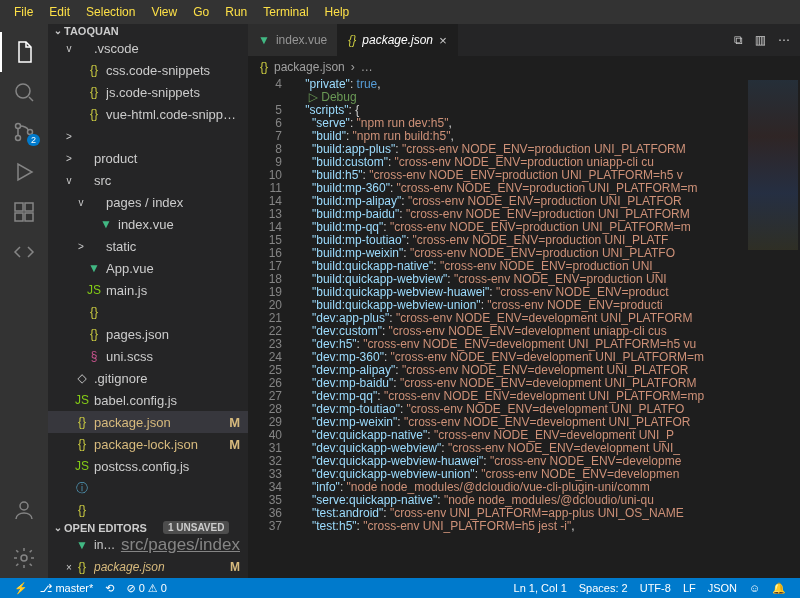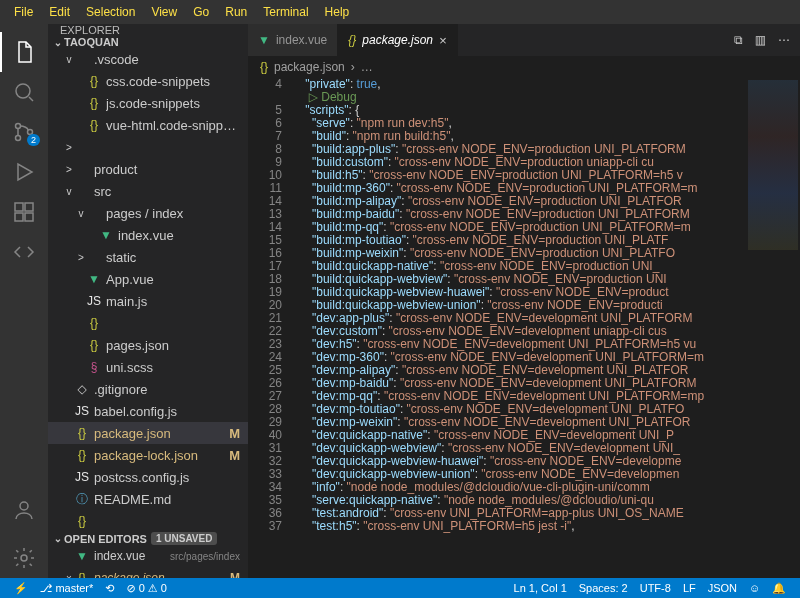--- a/index.html
+++ b/index.html
@@ -18,21 +18,21 @@
 .sb-header { height:22px; display:flex; align-items:center; padding:0 4px; font-size:11px; font-weight:bold; color:#cccccc; text-transform:uppercase; cursor:pointer; }
 .sb-header .chev { width:12px; display:inline-block; text-align:center; font-size:10px; }
 .tree { font-size:13px; }
 .tree-row { height:22px; display:flex; align-items:center; cursor:pointer; padding-right:8px; white-space:nowrap; overflow:hidden; }
 .tree-row.active { background:#37373d; }
 .tree-row .tw { width:10px; display:inline-block; text-align:center; font-size:10px; color:#cccccc; }
 .tree-row .icon { width:16px; text-align:center; margin-right:4px; font-size:12px; }
 .tree-row .label { flex:1; overflow:hidden; text-overflow:ellipsis; }
 .tree-row .mod { color:#d7ba7d; margin-left:4px; font-weight:bold; }
 .tree-row.modified .label { color:#d7ba7d; }
-.tree-row .dim { color:#858585; font-size:10px; }
+.tree-row .dim { color:#858585; font-size:17px;text-decoration:underline; }
 .editor-area { flex:1; display:flex; flex-direction:column; background:#1e1e1e; overflow:hidden; }
 .tabs { height:32px; background:#252526; display:flex; align-items:stretch; }
 .tab { display:flex; align-items:center; padding:0 10px; gap:6px; font-size:12px; cursor:pointer; background:#2d2d2d; color:#969696; border-right:1px solid #1e1e1e; }
 .tab.active { background:#1e1e1e; color:#ffffff; }
 .tab.modified.active { font-style:italic; }
 .tab .close { font-size:13px; color:#cccccc; }
 .tab-actions { margin-left:auto; display:flex; align-items:center; gap:12px; padding:0 10px; color:#cccccc; }
 .breadcrumbs { height:22px; display:flex; align-items:center; padding:0 12px; font-size:12px; color:#a0a0a0; gap:6px; background:#1e1e1e; }
 .editor-body { flex:1; display:flex; overflow:hidden; position:relative; }
 .gutter { width:44px; background:#1e1e1e; color:#858585; text-align:right; padding:0 10px 0 0; font-family:'Consolas',monospace; font-size:12px; line-height:13px; }
@@ -42,24 +42,24 @@
 .k { color:#9cdcfe; } 
 .s { color:#ce9178; } 
 .p { color:#d4d4d4; } 
 .b { color:#569cd6; } 
 .d { color:#6a9955; } 
 .minimap { width:55px; background:#1e1e1e; position:relative; }
 .minimap .mm { position:absolute; top:2px; right:2px; width:50px; height:170px; background:linear-gradient(#2a3a4a,#3a2a2a,#2a3a5a,#3a3a2a); opacity:0.6; }
 .statusbar { position:absolute; bottom:0; left:0; right:0; height:20px; background:#007acc; color:#ffffff; display:flex; align-items:center; font-size:11px; padding:0 8px; }
 .statusbar .sbi { padding:0 6px; cursor:pointer; display:flex; align-items:center; gap:3px; }
 .statusbar .right { margin-left:auto; display:flex; }
-.pill { background:#4d4d4d; color:#ccc; font-size:10px; padding:1px 5px; border-radius:3px; margin-left:4px; }
+.pill { background:#4d4d4d; color:#ccc; font-size:10px; padding:1px 5px; border-radius:3px; margin-left:16px; }
 .ico-json { color:#cbcb41; }
 .ico-vue { color:#41b883; }
-.ico-js { color:#e5e5e5; }
+.ico-js { color:#84cc16; }
 .ico-scss { color:#c6538c; }
 .ico-md { color:#519aba; }
 .ico-folder { color:#c5c5c5; }
 </style>
 </head>
 <body>
 
 <div class="menubar">
   <span>File</span>
   <span>Edit</span>
@@ -121,21 +121,20 @@
       </div>
     <div class="ai">
         <svg viewBox="0 0 24 24" fill="none" stroke="currentColor" stroke-width="1.5">
           <circle cx="12" cy="12" r="3"></circle>
           <path d="M12 2v3M12 19v3M4.2 4.2l2.1 2.1M17.7 17.7l2.1 2.1M2 12h3M19 12h3M4.2 19.8l2.1-2.1M17.7 6.3l2.1-2.1"></path>
         </svg>
       </div>
   </div>
 
   <div class="sidebar">
-    <div class="sb-title">EXPLORER</div>
     <div class="sb-header">
         <span class="chev">⌄</span>
         <span>TAOQUAN</span>
       </div>
     <div class="tree" id="tree">
         <div class="tree-row" style="padding-left: 16px;">
           <span class="tw">v</span>
           <span class="icon ico-folder"></span>
           <span class="label">.vscode</span>
         </div>
@@ -230,21 +229,20 @@
           <span class="mod">M</span>
         </div>
         <div class="tree-row" style="padding-left: 16px;">
           <span class="tw"></span>
           <span class="icon ico-js">JS</span>
           <span class="label">postcss.config.js</span>
         </div>
         <div class="tree-row" style="padding-left: 16px;">
           <span class="tw"></span>
           <span class="icon ico-md">ⓘ</span>
-          <span class="label">README.md</span>
         </div>
         <div class="tree-row" style="padding-left: 16px;">
           <span class="tw"></span>
           <span class="icon ico-json">{}</span>
         </div>
       </div>
     <div style="flex:1"></div>
     <div class="sb-header">
         <span class="chev">⌄</span>
         <span>OPEN EDITORS</span>

